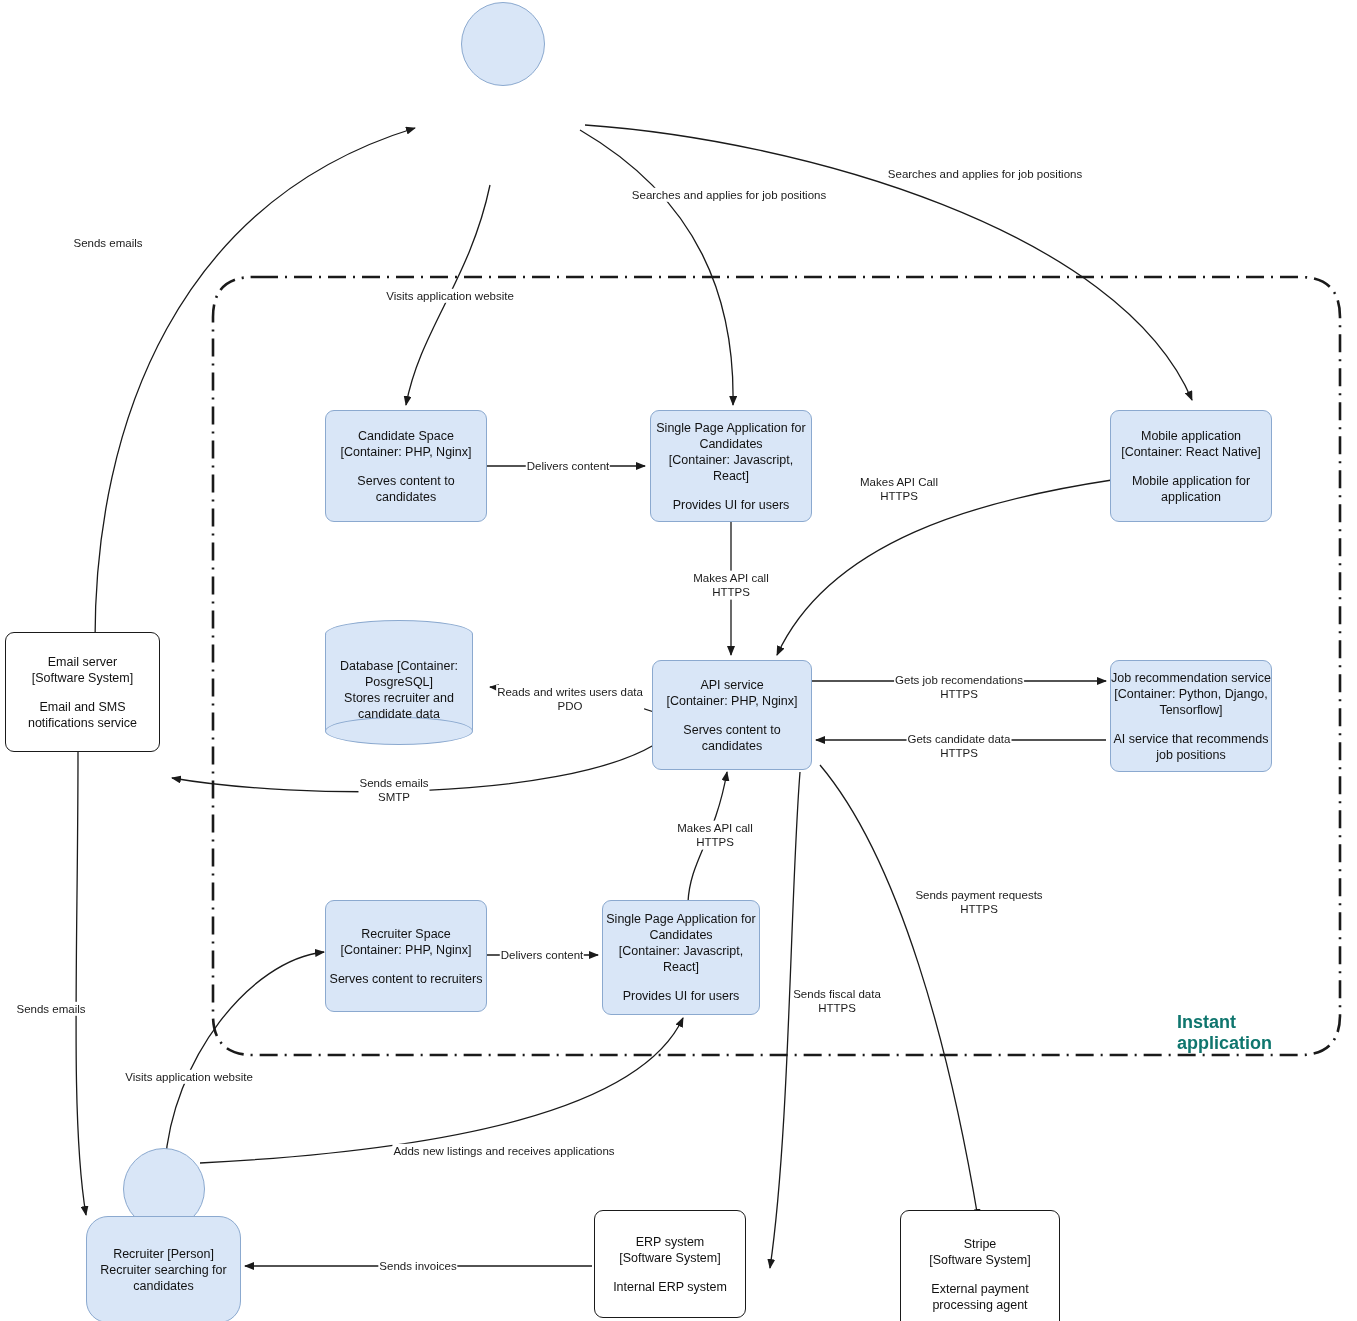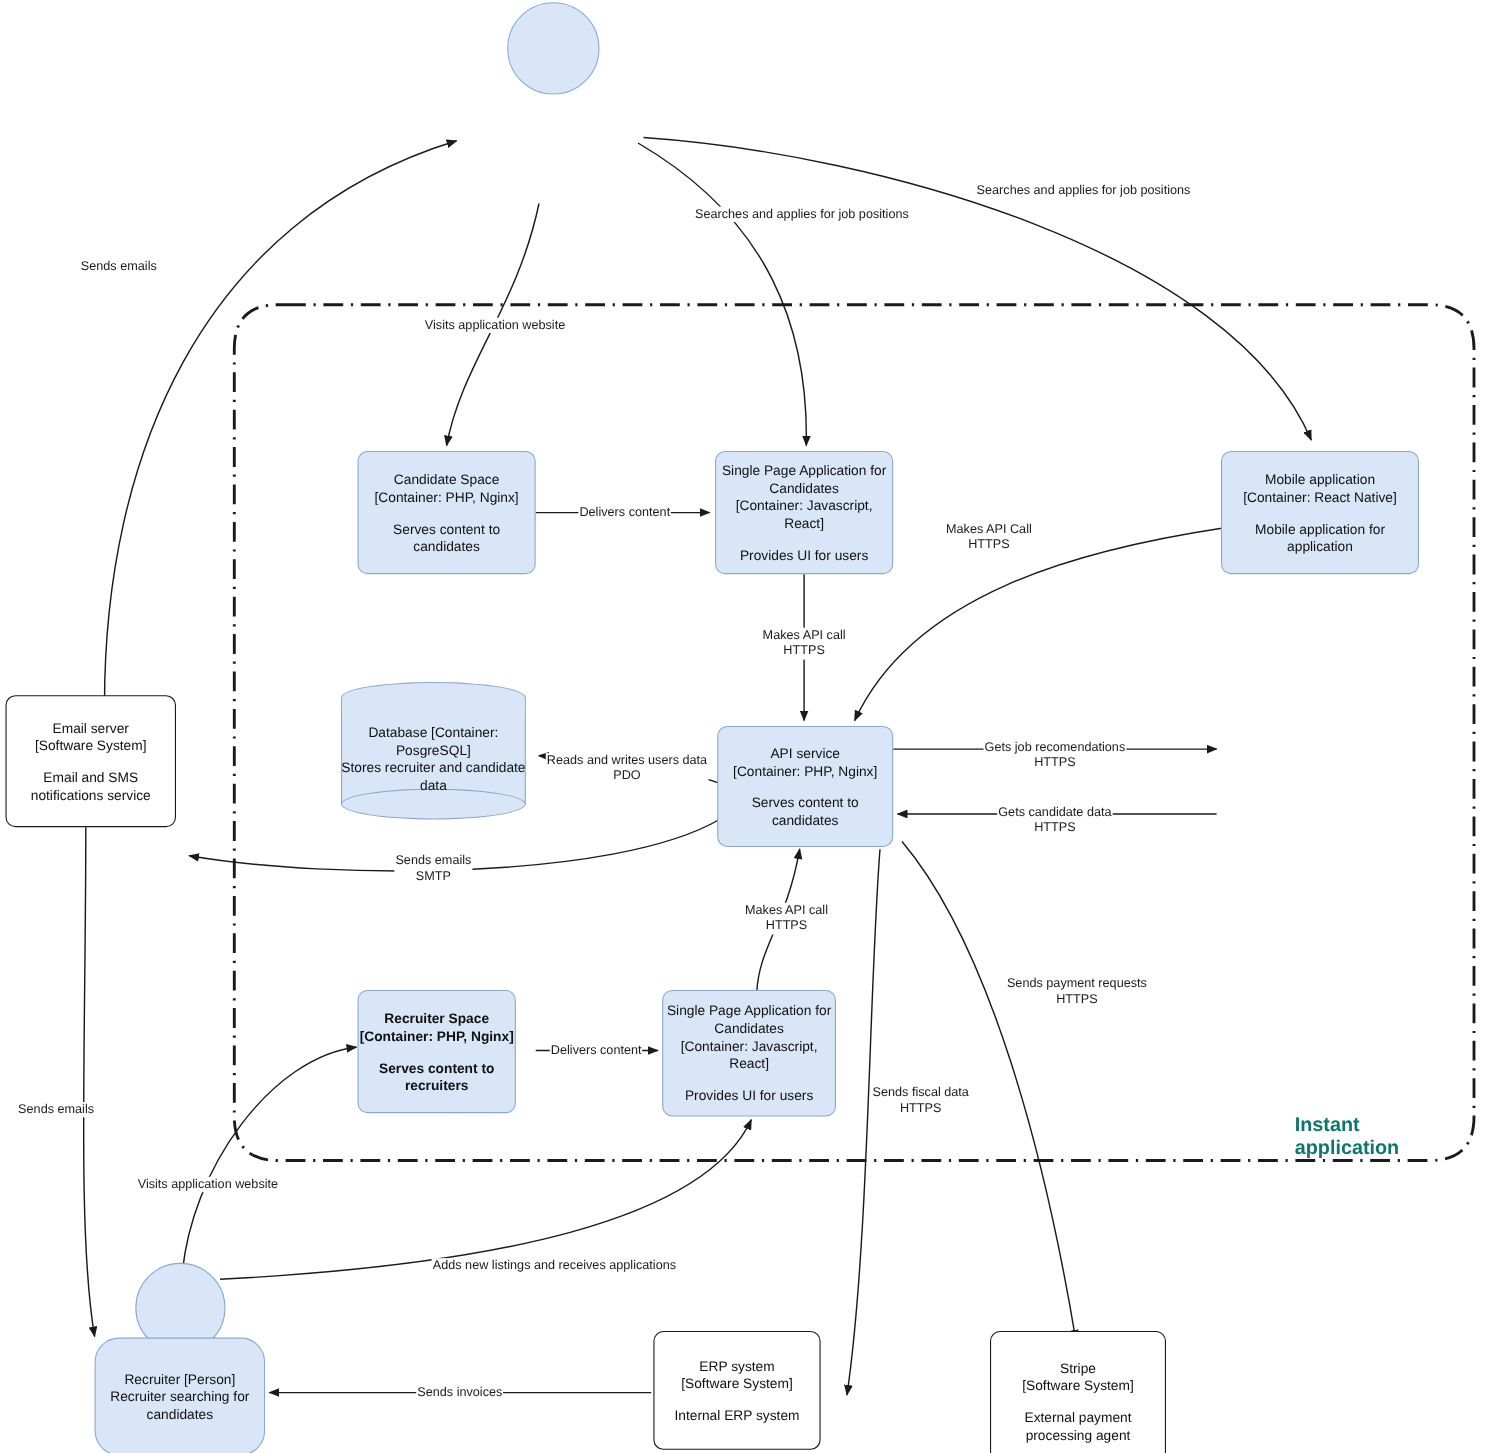--- a/index.html
+++ b/index.html
@@ -121,46 +121,51 @@
 [Container: PHP, Nginx]</div>
     <div class="desc">Serves content to candidates</div>
   </div>
 
   <div class="node container-box" style="left:650px;top:410px;width:162px;height:112px;">
     <div class="title">Single Page Application for Candidates
 [Container: Javascript, React]</div>
     <div class="desc">Provides UI for users</div>
   </div>
 
-  <div class="node container-box" style="left:1110px;top:410px;width:180px;height:112px;">
+  <div class="node container-box" style="left:1110px;top:410px;width:162px;height:112px;">
     <div class="title">Mobile application
 [Container: React Native]</div>
     <div class="desc">Mobile application for application</div>
   </div>
 
-  <div class="db" style="left:310px;top:620px;width:168px;height:125px;">
+  <div class="db" style="left:325px;top:620px;width:148px;height:125px;">
     <div class="cyl-body"></div>
     <div class="cyl-bot"></div>
     <div class="cyl-top"></div>
     <div class="cyl-mask"></div>
     <div class="dbtext" style="padding-top:14px;">
       <div class="title">Database
 [Container: PosgreSQL]</div>
       <div class="desc">Stores recruiter and candidate data</div>
     </div>
   </div>
 
   <div class="node container-box" style="left:652px;top:660px;width:160px;height:110px;">
     <div class="title">API service
 [Container: PHP, Nginx]</div>
     <div class="desc">Serves content to candidates</div>
   </div>
 
-
-  <div class="node container-box" style="left:325px;top:900px;width:144px;height:112px;font-weight:bold;">
+  <div class="node container-box" style="left:1110px;top:660px;width:162px;height:112px;">
+    <div class="title">Job recommendation service
+[Container: Python, Django, Tensorflow]</div>
+    <div class="desc">AI service that recommends job positions</div>
+  </div>
+
+  <div class="node container-box" style="left:325px;top:900px;width:162px;height:112px;">
     <div class="title">Recruiter Space
 [Container: PHP, Nginx]</div>
     <div class="desc">Serves content to recruiters</div>
   </div>
 
   <div class="node container-box" style="left:602px;top:900px;width:158px;height:115px;">
     <div class="title">Single Page Application for Candidates
 [Container: Javascript, React]</div>
     <div class="desc">Provides UI for users</div>
   </div>

